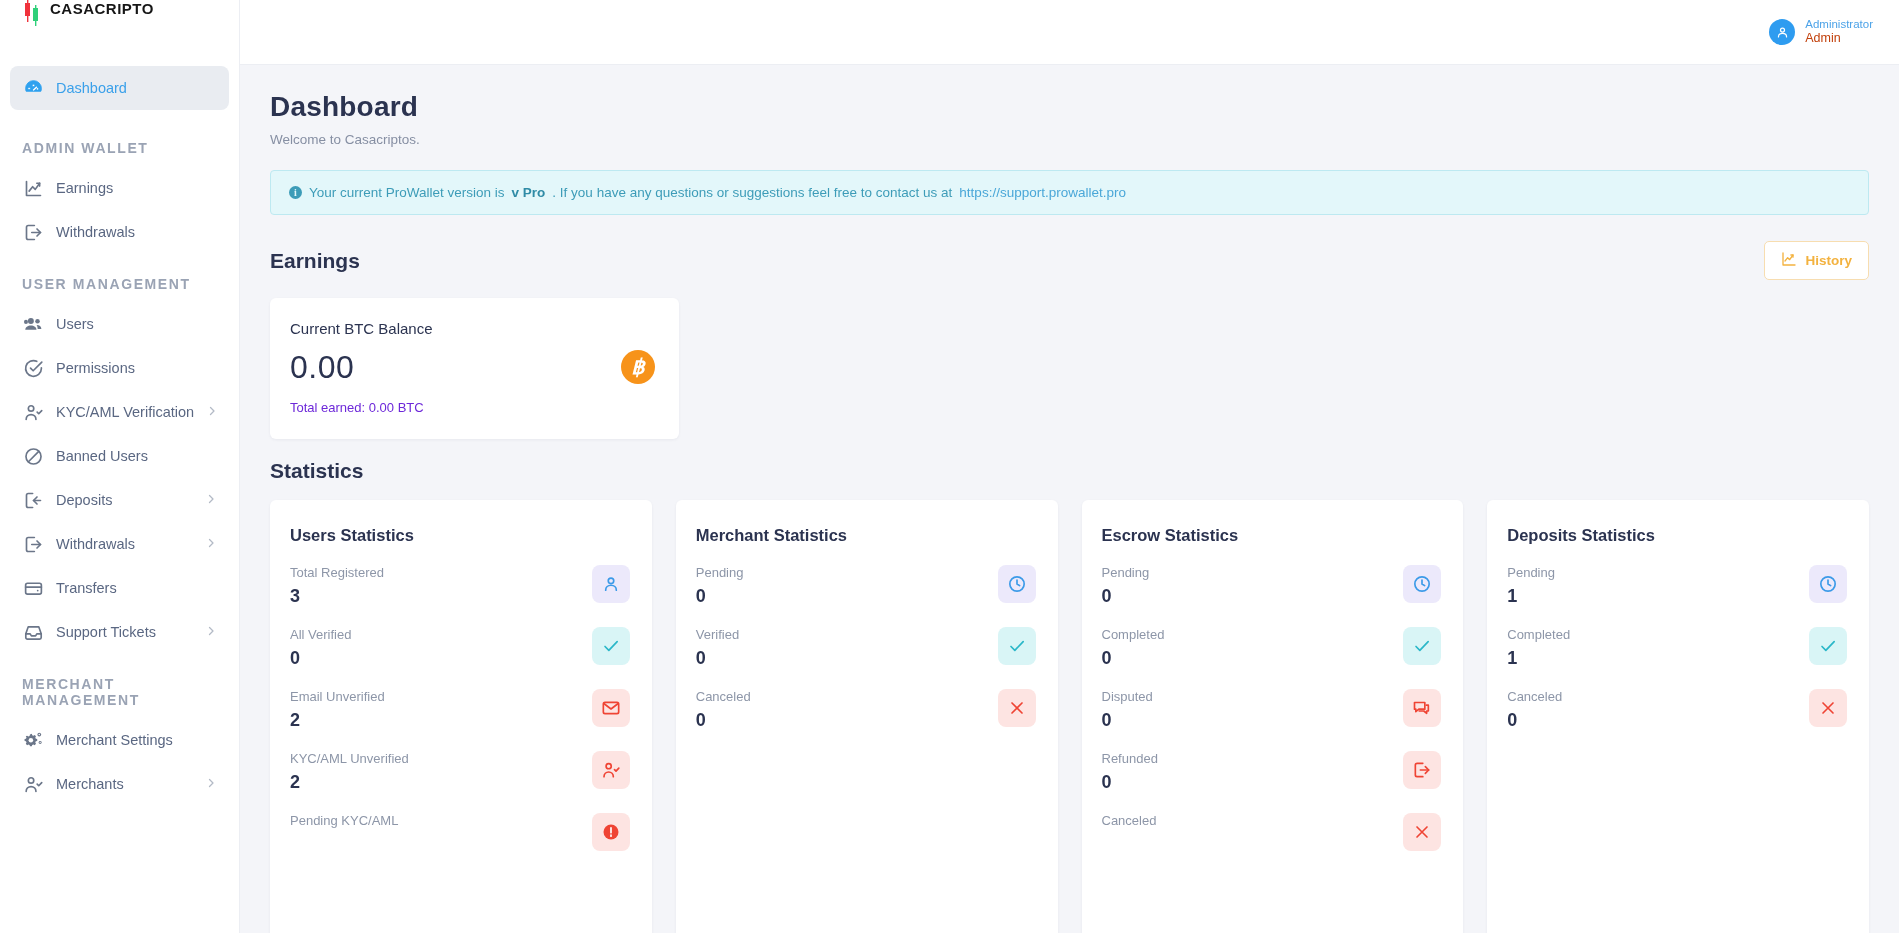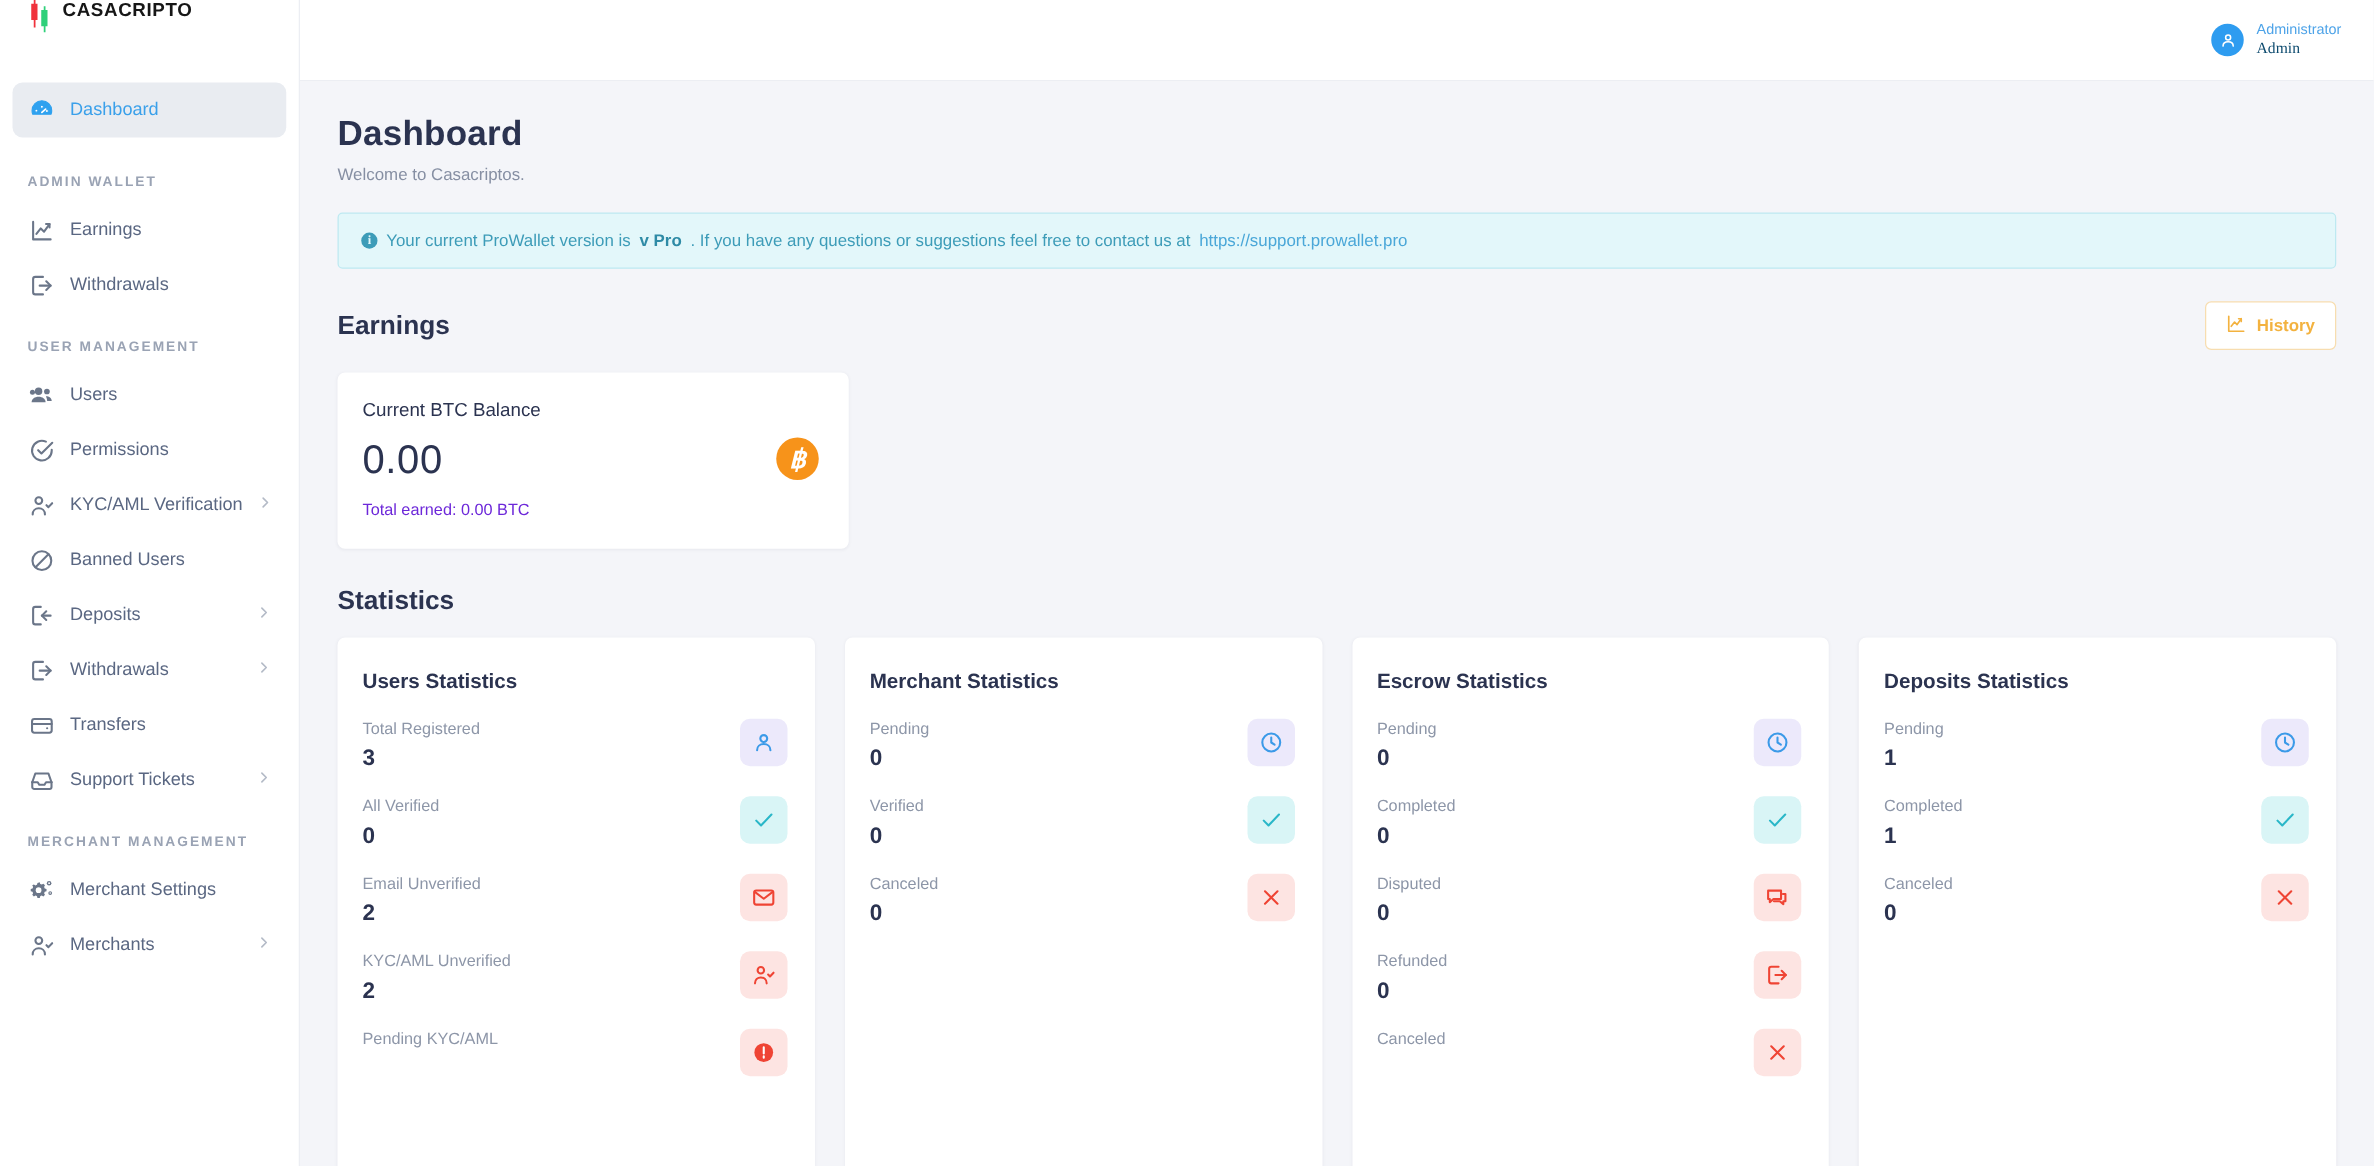--- a/index.html
+++ b/index.html
@@ -33,40 +33,40 @@
     height: 44px; padding: 0 12px; border-radius: 8px;
     color: #5a6782; font-size: 14.5px; cursor: pointer;
     position: relative;
   }
   .nav-item .ico { width: 22px; height: 22px; display: flex; align-items: center; justify-content: center; flex: 0 0 22px; }
   .nav-item.active { background: #e9ecf1; color: #3aa0ea; font-weight: 500; }
   .nav-item.active .ico svg { stroke: #2fa1ef; }
   .nav-label { flex: 1; white-space: nowrap; }
   .chev { width: 12px; height: 12px; opacity: .75; }
   .nav-group {
-    font-size: 11px; letter-spacing: 1.6px; font-weight: bold;
+    font-size: 14px; letter-spacing: 1.6px; font-weight: bold;
     color: #9aa3b4; padding: 22px 12px 10px 12px; text-transform: uppercase;
   }
   .nav-group.first { padding-top: 30px; }
 
   
   .main { flex: 1; height: 933px; display: flex; flex-direction: column; position: relative; }
   .topbar {
     height: 65px; background: #ffffff; border-bottom: 1px solid #eceef3;
     display: flex; align-items: center; justify-content: flex-end;
     padding-right: 26px; position: relative; z-index: 2;
   }
   .user-box { display: flex; align-items: center; gap: 10px; }
   .avatar {
     width: 26px; height: 26px; border-radius: 50%; background: #2e9cf0;
     display: flex; align-items: center; justify-content: center;
   }
   .user-meta { display: flex; flex-direction: column; line-height: 1.25; }
   .user-role { font-size: 11.5px; color: #4da3e8; }
-  .user-name { font-size: 12.5px; color: #0c4a6e; font-weight: 500; font-family: Liberation Serif, serif; }
+  .user-name { font-size: 12.5px; color: #c2410c; font-weight: 500; }
 
   .content { flex: 1; overflow: hidden; padding: 26px 30px 0 30px; background: #f4f5f9; }
   h1.page-title { font-size: 28px; color: #2b3350; font-weight: bold; letter-spacing: .2px; }
   .page-sub { font-size: 13.5px; color: #868fa3; margin-top: 9px; }
 
   .alert {
     margin-top: 23px; background: #e3f7fa; border: 1px solid #bde9f1;
     border-radius: 4px; padding: 14px 18px; font-size: 13.5px; color: #3d9cb8;
     display: flex; align-items: center; gap: 7px;
   }
@@ -99,21 +99,21 @@
   .balance-label { font-size: 15px; color: #2b3350; }
   .balance-value { font-size: 32px; color: #2b3350; margin-top: 12px; letter-spacing: .5px; }
   .balance-sub { font-size: 13px; color: #6d28d9; margin-top: 14px; }
   .btc-coin {
     width: 34px; height: 34px; border-radius: 50%; background: #f7931a;
     color: #fff; font-size: 21px; font-weight: bold; font-style: italic;
     display: flex; align-items: center; justify-content: center;
     margin-top: 30px; font-family: "Liberation Serif", serif;
   }
 
-  h2.stats-title { font-size: 21px; color: #2b3350; font-weight: bold; margin-top: 30px; }
+  h2.stats-title { font-size: 21px; color: #2b3350; font-weight: bold; margin-top: 20px; }
 
   .stats-grid { display: flex; gap: 24px; margin-top: 17px; }
   .stat-card {
     flex: 1; background: #fff; border-radius: 6px;
     box-shadow: 0 1px 3px rgba(30,40,70,.06);
     padding: 26px 22px 20px 20px;
     min-height: 470px;
   }
   .stat-card h3 { font-size: 16.5px; color: #2b3350; font-weight: bold; }
   .stat-row {

